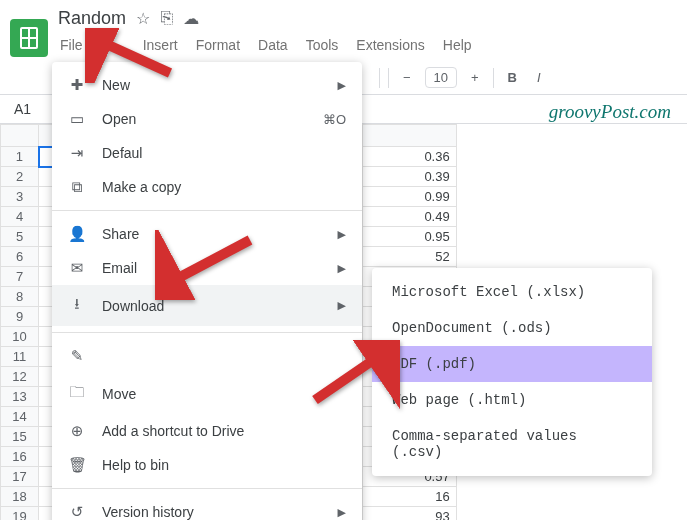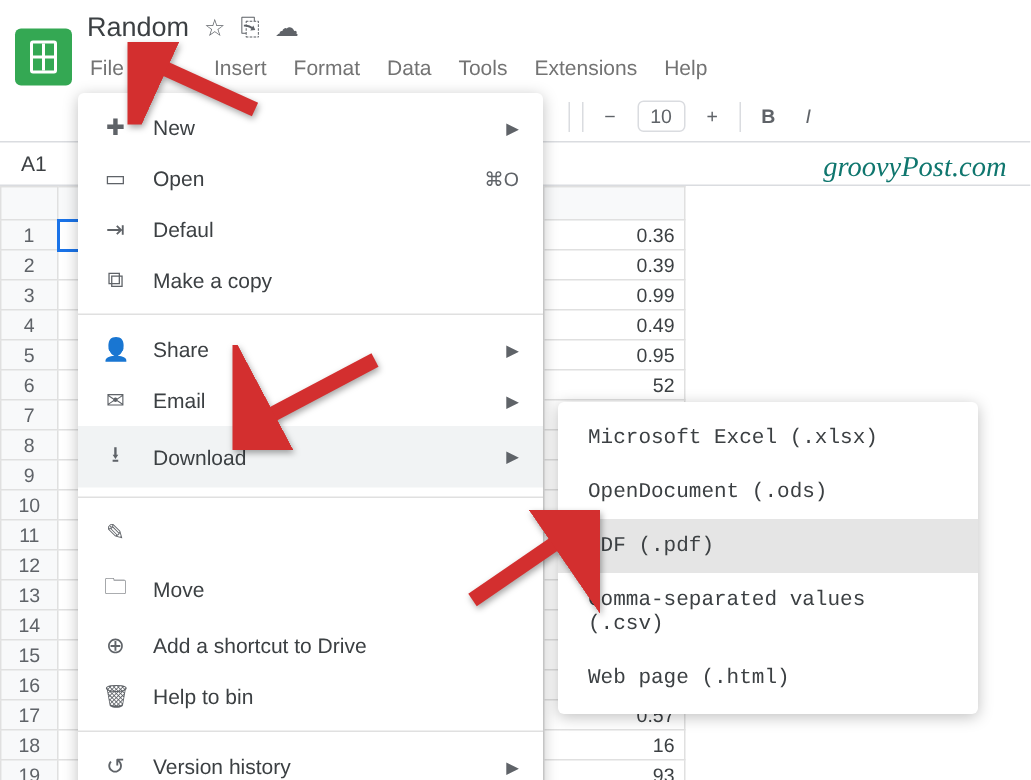--- a/index.html
+++ b/index.html
@@ -45,21 +45,21 @@
 .dropdown-item { display: flex; align-items: center; padding: 8px 16px; font-size: 14px; color: #3c4043; cursor: pointer; gap: 16px; position: relative; }
 .dropdown-item:hover, .dropdown-item.hover { background: #f1f3f4; }
 .dropdown-item .icon { width: 18px; text-align: center; color: #5f6368; font-size: 15px; }
 .dropdown-item .label { flex: 1; }
 .dropdown-item .arrow { color: #5f6368; font-size: 11px; }
 .dropdown-item .shortcut { color: #5f6368; font-size: 13px; }
 .dropdown-sep { height: 1px; background: #e0e0e0; margin: 6px 0; }
 
 .submenu { position: absolute; top: 268px; left: 372px; width: 280px; background: #fff; box-shadow: 0 2px 10px rgba(0,0,0,.25); border-radius: 4px; padding: 6px 0; z-index: 110; }
 .submenu-item { padding: 10px 20px; font-size: 14px; color: #3c4043; cursor: pointer; font-family: Liberation Mono, monospace; }
-.submenu-item:hover, .submenu-item.hover { background: #e5e5e5; }
+.submenu-item:hover, .submenu-item.hover { background: #c4b5fd; }
 
 .watermark { position: absolute; top: 101px; right: 16px; font-family: Georgia, serif; font-size: 19px; color: #0f766e; z-index: 200; font-style: italic; }
 
 .arrow-overlay { position: absolute; z-index: 300; pointer-events: none; }
 .arrow-svg { filter: drop-shadow(1px 2px 2px rgba(0,0,0,.35)); }
 </style>
 </head>
 <body>
 
 <div class="header">
@@ -331,22 +331,22 @@
       <span class="label">Version history</span>
       <span class="arrow">▶</span>
     </div>
 
 </div>
 
 <div class="submenu">
   <div class="submenu-item">Microsoft Excel (.xlsx)</div>
   <div class="submenu-item">OpenDocument (.ods)</div>
   <div class="submenu-item hover">PDF (.pdf)</div>
+  <div class="submenu-item">Web page (.html)</div>
   <div class="submenu-item">Comma-separated values (.csv)</div>
-  <div class="submenu-item">Web page (.html)</div>
 </div>
 
 <div class="watermark">groovyPost.com</div>
 
 <svg class="arrow-overlay arrow-svg" style="top:28px;left:85px" width="90" height="55">
   <defs>
       <marker id="ah1" markerWidth="12" markerHeight="12" refX="2" refY="6" orient="auto">
         <path d="M0,0 L12,6 L0,12 Z" fill="#d32f2f"></path>
       </marker>
     </defs>

